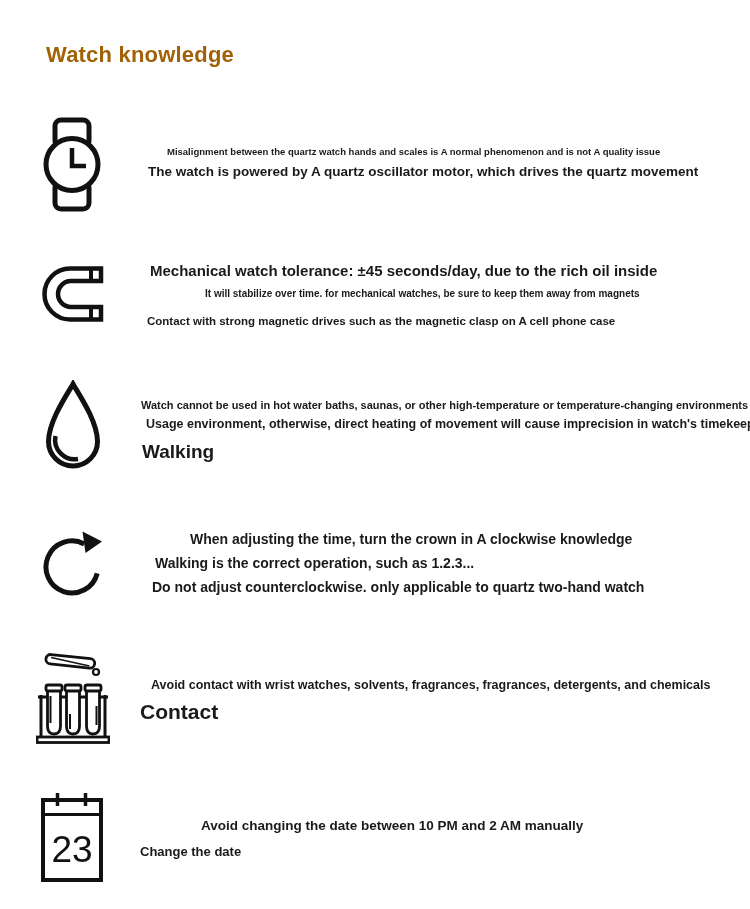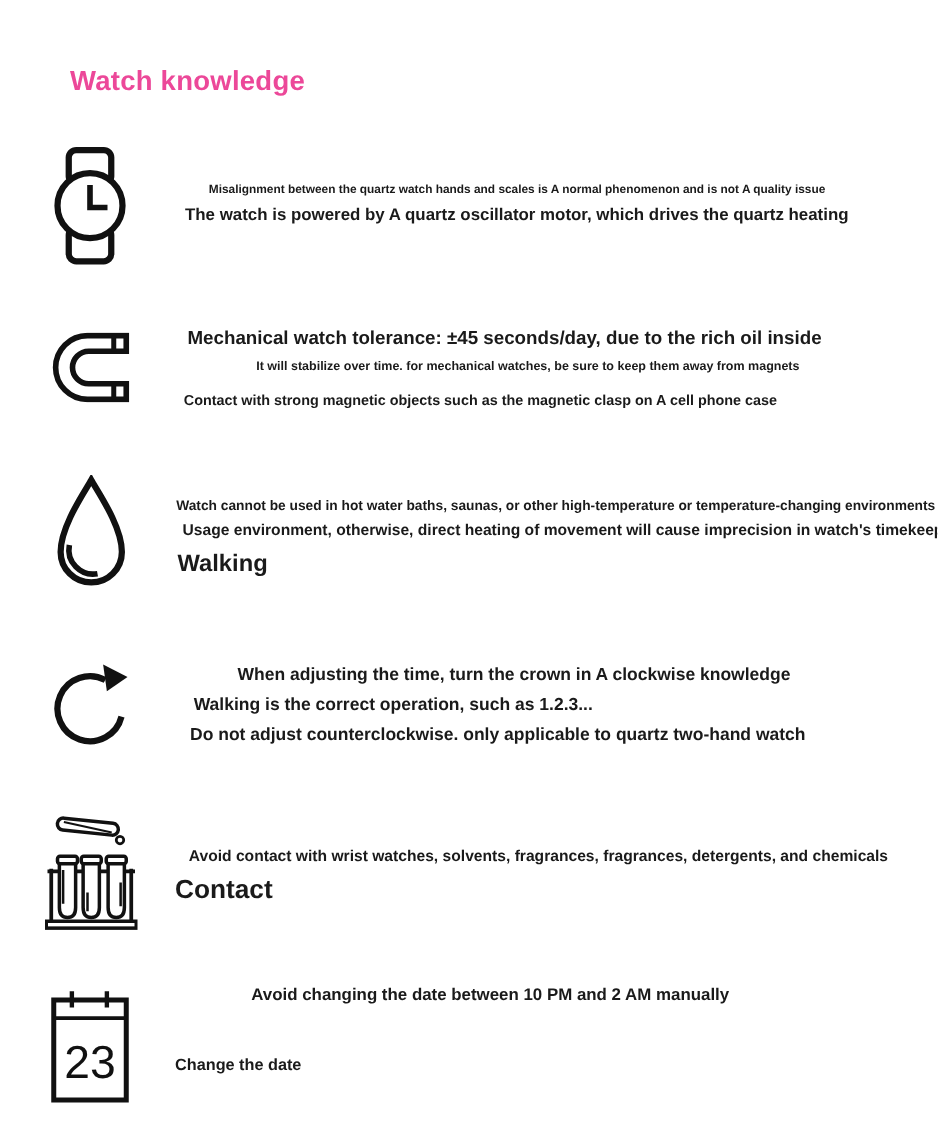--- a/index.html
+++ b/index.html
@@ -1,22 +1,22 @@
 <!DOCTYPE html>
 <html><head>
 <meta charset="utf-8">
 <style>
   html,body{margin:0;padding:0;background:#fff;}
   .page{
     position:relative;width:750px;height:909px;background:#fff;
     font-family:"Liberation Sans",sans-serif;color:#151515;overflow:hidden;
   }
   .title{
-    position:absolute;left:40px;top:36px;margin:16px;
-    font-size:22px;font-weight:700;letter-spacing:.2px;color:#ec4899;
+    position:absolute;left:40px;top:36px;margin:6px;
+    font-size:22px;font-weight:700;letter-spacing:.2px;color:#a16207;
   }
   .line{position:absolute;white-space:nowrap;font-weight:700;line-height:1.25;color:#1a1a1a;}
   .icon{position:absolute;stroke:#111;fill:none;}
   
   .icon-watch{left:40px;top:117px;width:64px;height:95px;}
   .s1l1{left:167px;top:146px;font-size:9.5px;}
   .s1l2{left:148px;top:164px;font-size:13.5px;}
   
   .icon-magnet{left:40px;top:266px;width:64px;height:56px;}
   .s2l1{left:150px;top:262px;font-size:15px;}
@@ -31,49 +31,49 @@
   .icon-cw{left:42px;top:525px;width:64px;height:76px;}
   .s4l1{left:190px;top:531px;font-size:14px;}
   .s4l2{left:155px;top:555px;font-size:14px;}
   .s4l3{left:152px;top:579px;font-size:14px;}
   
   .icon-tubes{left:36px;top:646px;width:74px;height:98px;}
   .s5l1{left:151px;top:678px;font-size:12.5px;}
   .s5l2{left:140px;top:699px;font-size:21px;}
   
   .icon-cal{left:40px;top:791px;width:64px;height:92px;}
-  .s6l1{left:201px;top:788px;font-size:13.5px;text-align:center;}
+  .s6l1{left:201px;top:818px;font-size:13.5px;text-align:center;}
   .s6l2{left:140px;top:844px;font-size:13px;}
 </style>
 </head>
 <body>
 
 <div class="page">
 
   <h1 class="title">Watch knowledge</h1>
 
   <div>
     <svg class="icon icon-watch" viewBox="0 0 64 95">
       <rect x="15" y="3" width="34" height="27" rx="6" stroke-width="5"></rect>
       <rect x="15" y="65" width="34" height="27" rx="6" stroke-width="5"></rect>
       <circle cx="32" cy="47.5" r="26" fill="#fff" stroke-width="5"></circle>
       <path d="M32 31 L32 49 L46 49" stroke-width="4.5"></path>
     </svg>
     <div class="line s1l1">Misalignment between the quartz watch hands and scales is A normal phenomenon and is not A quality issue</div>
-    <div class="line s1l2">The watch is powered by A quartz oscillator motor, which drives the quartz heating</div>
+    <div class="line s1l2">The watch is powered by A quartz oscillator motor, which drives the quartz movement</div>
   </div>
 
   <div>
     <svg class="icon icon-magnet" viewBox="0 0 64 56">
       <path d="M61 2.5 H30 A25.5 25.5 0 0 0 30 53.5 H61 V41 H31 A13 13 0 0 1 31 15 H61 Z" stroke-width="4.5"></path>
       <path d="M51 2.5 V15 M51 41 V53.5" stroke-width="4"></path>
     </svg>
     <div class="line s2l1">Mechanical watch tolerance: ±45 seconds/day, due to the rich oil inside</div>
     <div class="line s2l2">It will stabilize over time. for mechanical watches, be sure to keep them away from magnets</div>
-    <div class="line s2l3">Contact with strong magnetic objects such as the magnetic clasp on A cell phone case</div>
+    <div class="line s2l3">Contact with strong magnetic drives such as the magnetic clasp on A cell phone case</div>
   </div>
 
   <div>
     <svg class="icon icon-drop" viewBox="0 0 58 92">
       <path d="M29 4 C24 13 4.5 41 4.5 61.5 A24.5 24.5 0 0 0 53.5 61.5 C53.5 41 34 13 29 4 Z" stroke-width="5"></path>
       <path d="M11.5 56 A19.5 19.5 0 0 0 34 79" stroke-width="4.5"></path>
     </svg>
     <div class="line s3l1">Watch cannot be used in hot water baths, saunas, or other high-temperature or temperature-changing environments</div>
     <div class="line s3l2">Usage environment, otherwise, direct heating of movement will cause imprecision in watch's timekeeping</div>
     <div class="line s3l3">Walking</div>

